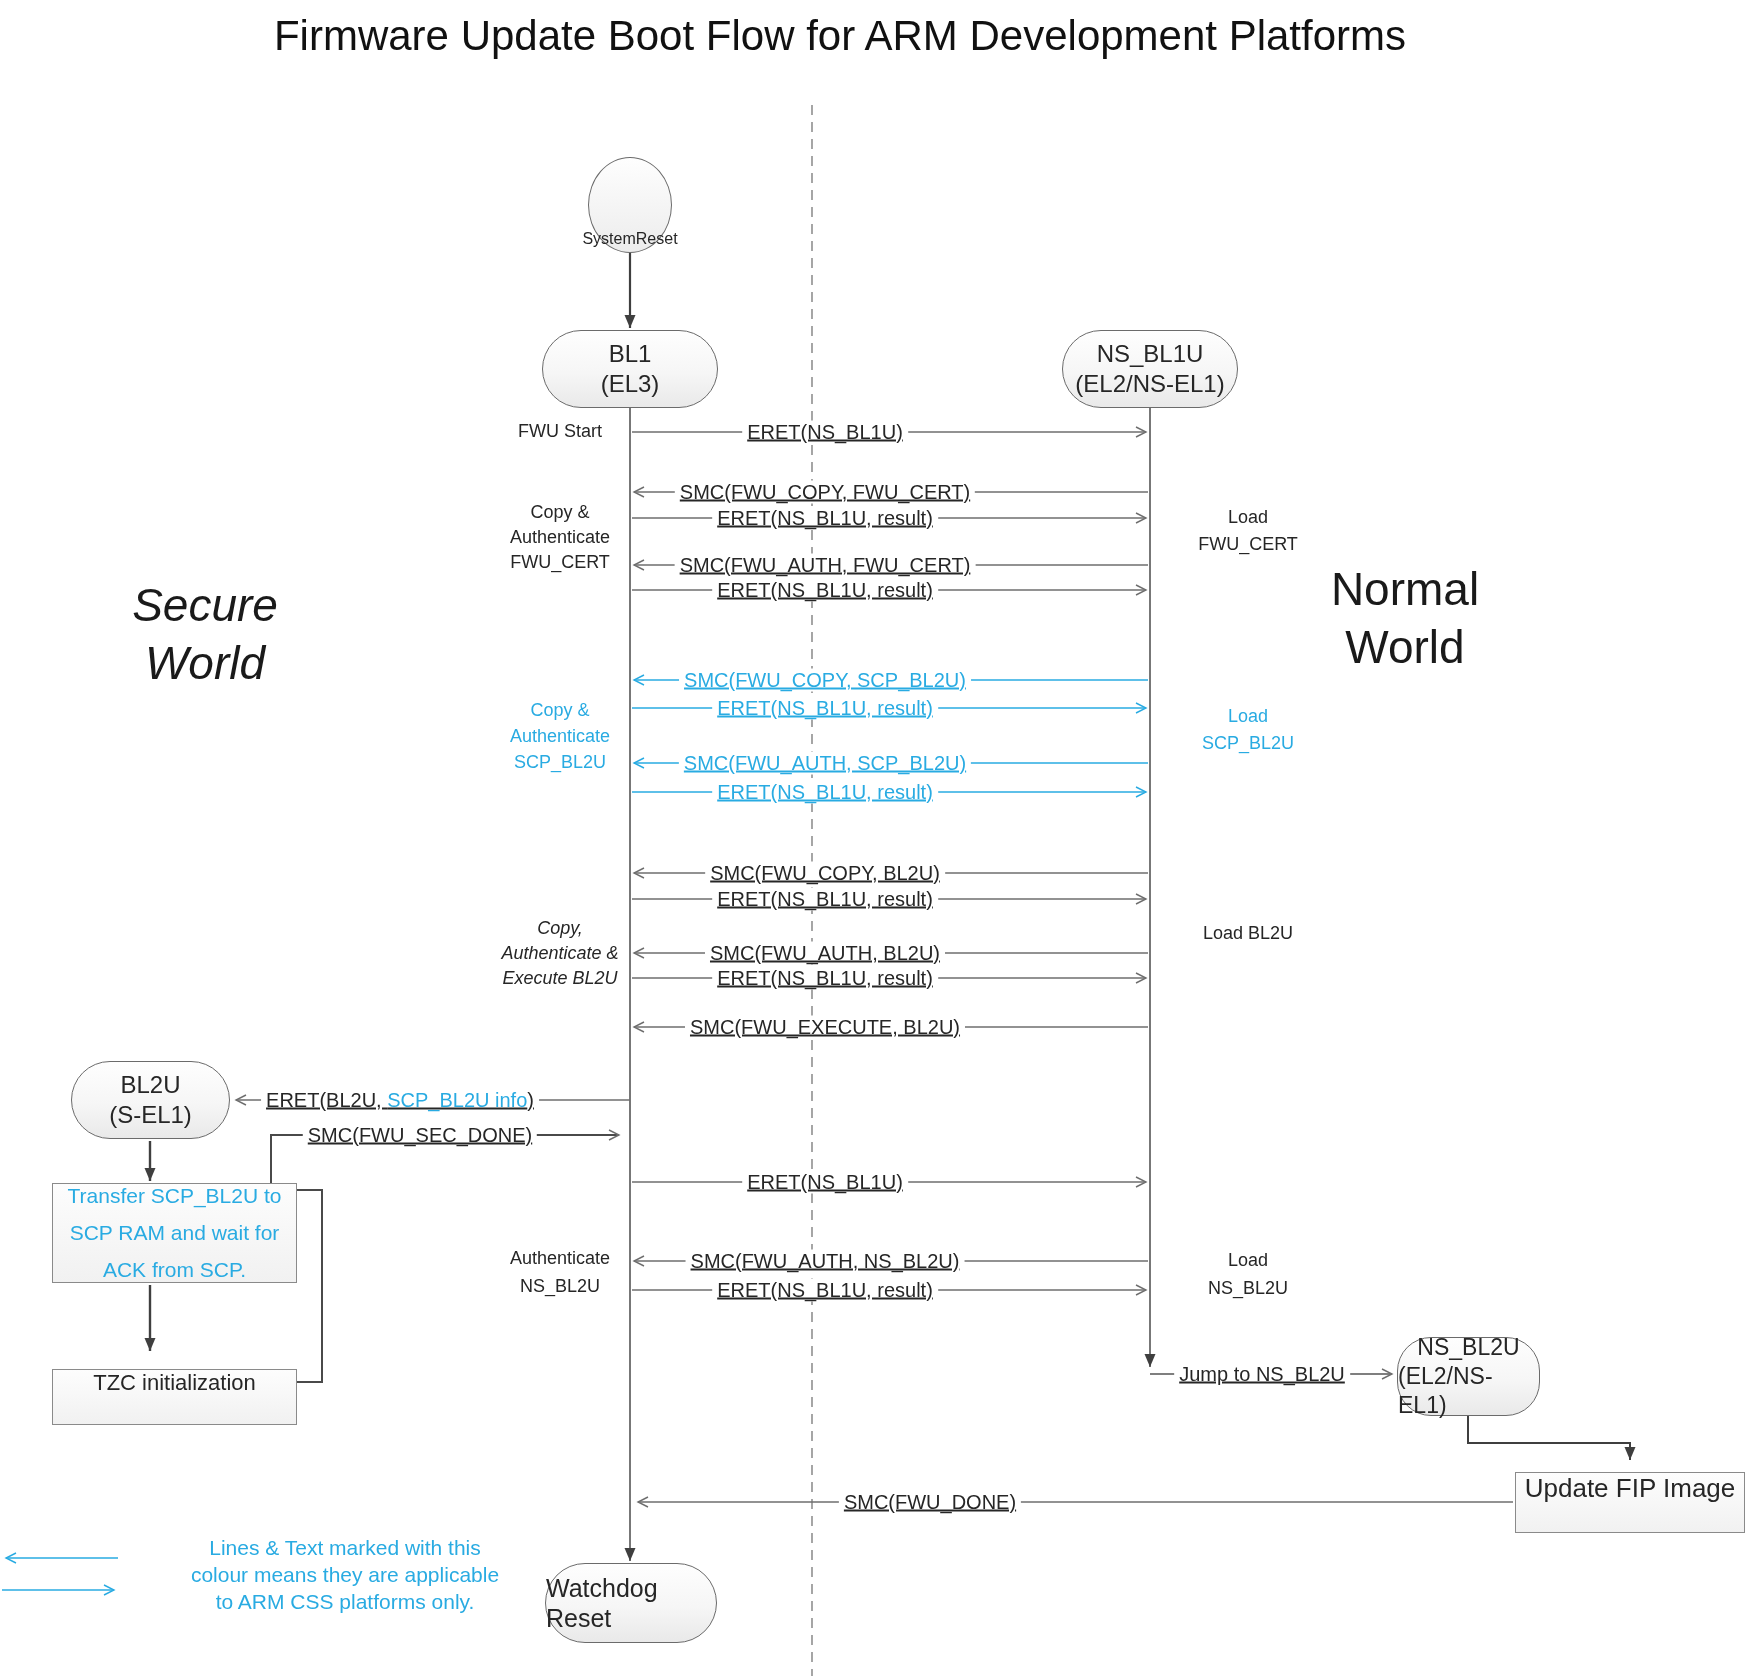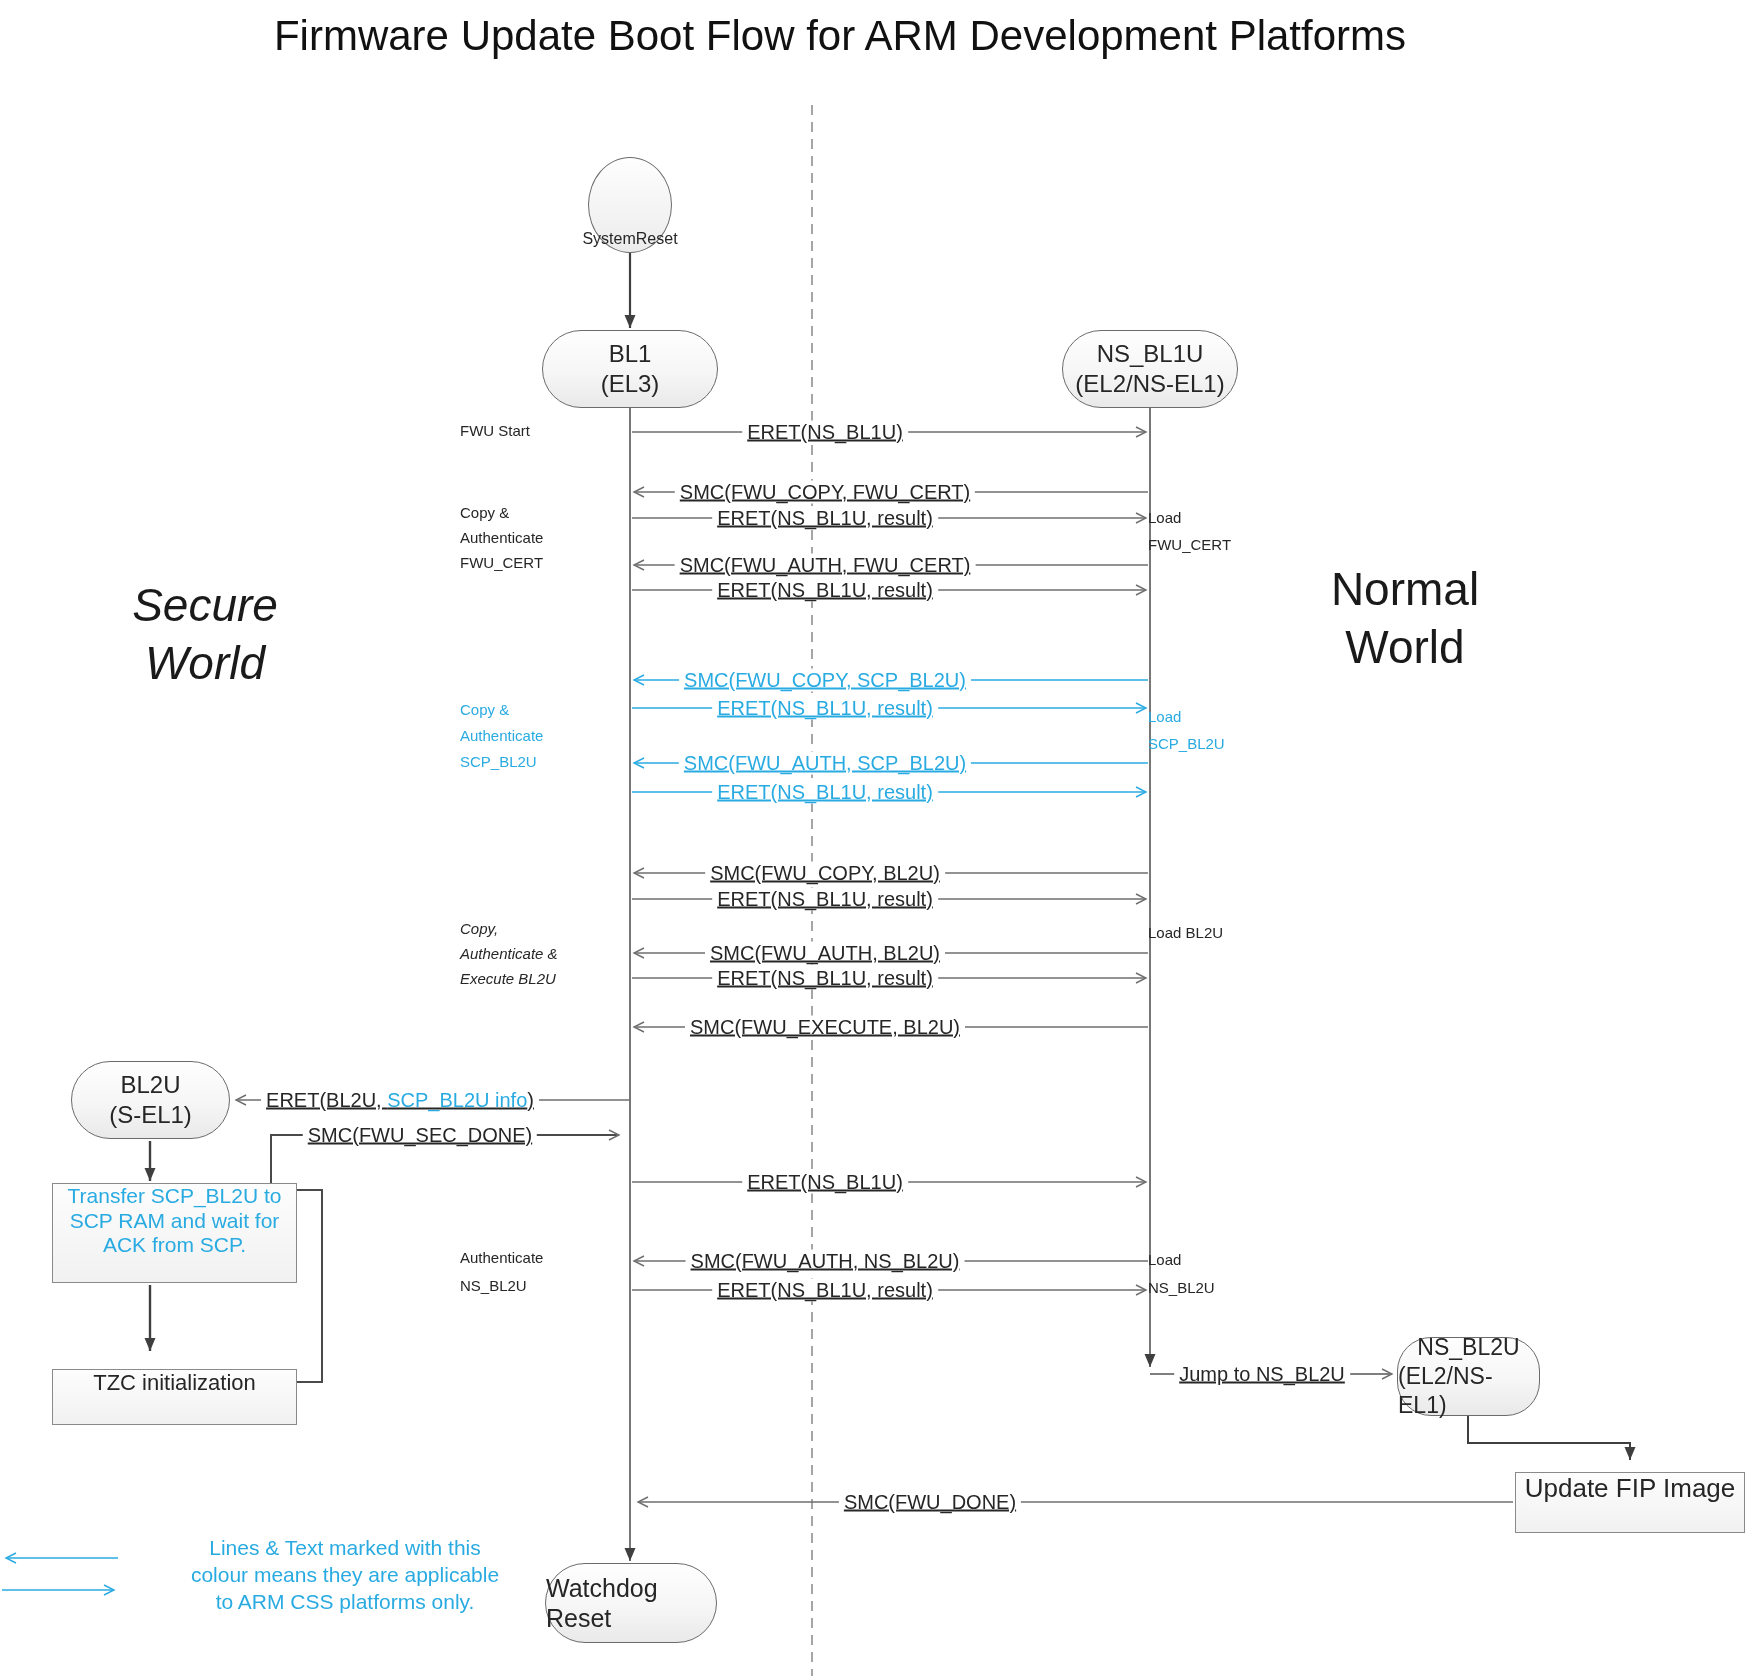--- a/index.html
+++ b/index.html
@@ -13,26 +13,26 @@
   .stadium{position:absolute;border:1.6px solid #6b6b6b;border-radius:42px;
            background:linear-gradient(#fefefe 0%,#f6f6f6 55%,#e9e9e9 100%);
            display:flex;flex-direction:column;align-items:center;justify-content:center;
            font-size:24px;line-height:30px;box-sizing:border-box;}
   .ellipse{position:absolute;border:1.4px solid #6b6b6b;border-radius:50%;
            background:linear-gradient(#fefefe,#ececec);
            display:flex;align-items:flex-end;justify-content:center;
            font-size:16px;line-height:27px;box-sizing:border-box;}
   .rbox{position:absolute;border:1.4px solid #8a8a8a;
         background:linear-gradient(#fdfdfd,#f1f1f1);
-        display:flex;flex-direction:column;align-items:center;justify-content:flex-start;
+        display:flex;flex-direction:column;align-items:center;justify-content:space-between;
         box-sizing:border-box;}
   .msg{position:absolute;transform:translate(-50%,-50%);background:#fff;padding:0 5px;
        font-size:20px;white-space:nowrap;color:var(--ink);text-decoration:underline;}
   .msg.blue{color:var(--blue);}
-  .slabel{position:absolute;width:200px;font-size:15px;color:var(--ink);}
+  .slabel{position:absolute;width:200px;text-align:center;font-size:18px;color:var(--ink);}
   .slabel.blue{color:var(--blue);}
   .legend-text{position:absolute;left:190px;top:1534px;width:310px;text-align:center;
                font-size:21px;line-height:27px;color:var(--blue);}
   .blue-t{color:var(--blue);}
 </style>
 </head>
 <body>
 
 <div id="stage">
 

